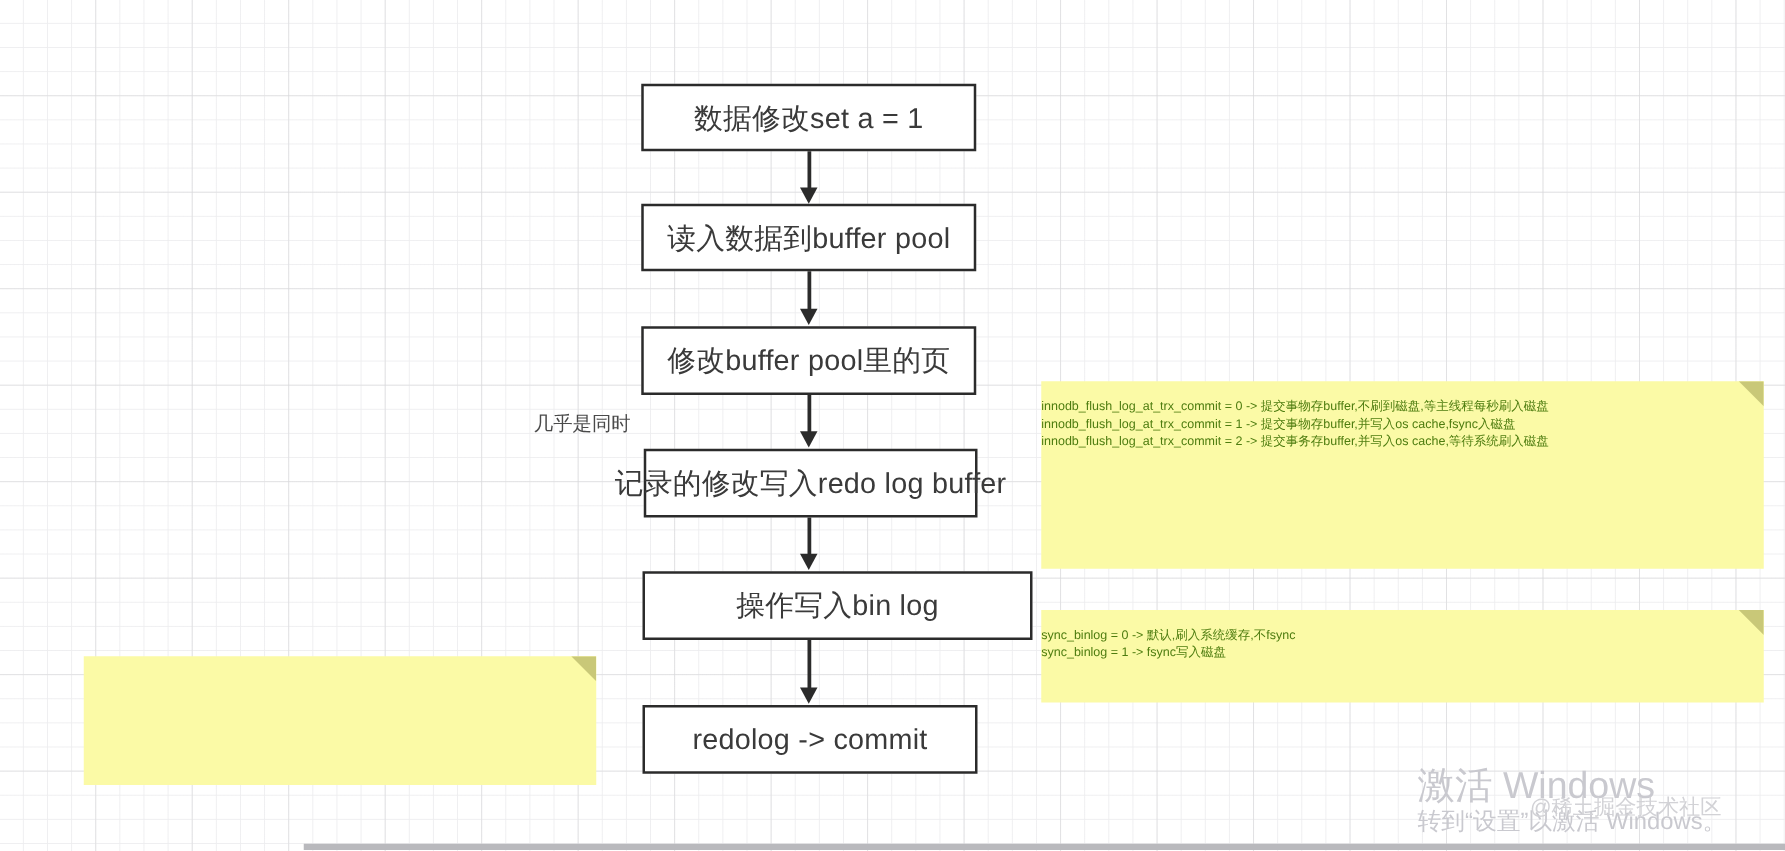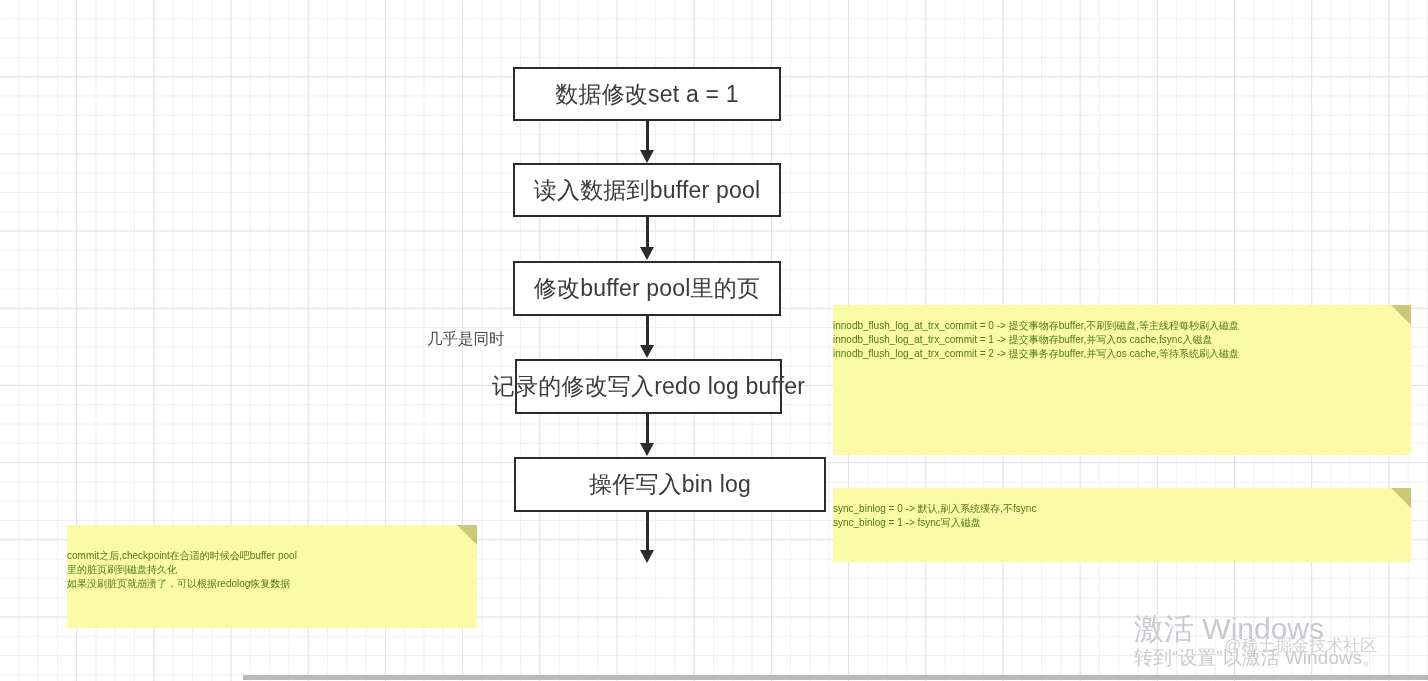--- a/index.html
+++ b/index.html
@@ -163,20 +163,23 @@
   </div>
 
   <div class="node" style="left:515px; top:359px; width:267px; height:55px;">
     <span>记录的修改写入redo log buffer</span>
   </div>
 
   <div class="node" style="left:514px; top:457px; width:312px; height:55px;">
     <span>操作写入bin log</span>
   </div>
 
+  <div class="node" style="left:514px; top:564px; width:268px; height:55px;">
+    <span>redolog -&gt; commit</span>
+  </div>
 
   <div class="connector" style="left:647px; top:121px;">
     <div class="shaft" style="height:30px;"></div>
     <div class="head" style="top:29px;"></div>
   </div>
 
   <div class="connector" style="left:647px; top:217px;">
     <div class="shaft" style="height:31px;"></div>
     <div class="head" style="top:30px;"></div>
   </div>
@@ -206,23 +209,20 @@
   </div>
 
   <div class="note" style="left:833px; top:488px; width:578px; height:74px;">
     <span class="fold"></span>
     <div class="note-body">sync_binlog = 0 -&gt; 默认,刷入系统缓存,不fsync
 sync_binlog = 1 -&gt; fsync写入磁盘</div>
   </div>
 
   <div class="note centered" style="left:67px; top:525px; width:410px; height:103px;">
     <span class="fold"></span>
-    <div class="note-body">commit之后,checkpoint在合适的时候会吧buffer pool
-里的脏页刷到磁盘持久化
-如果没刷脏页就崩溃了，可以根据redolog恢复数据</div>
   </div>
 
   <div class="watermark" style="left:1134px; top:612px;">
     <div class="wm-title">激活 Windows</div>
     <div class="wm-sub">转到“设置”以激活 Windows。</div>
   </div>
 
   <div class="site-credit" style="left:1224px; top:634px;">@稀土掘金技术社区</div>
 
   <div class="hscroll-track">

